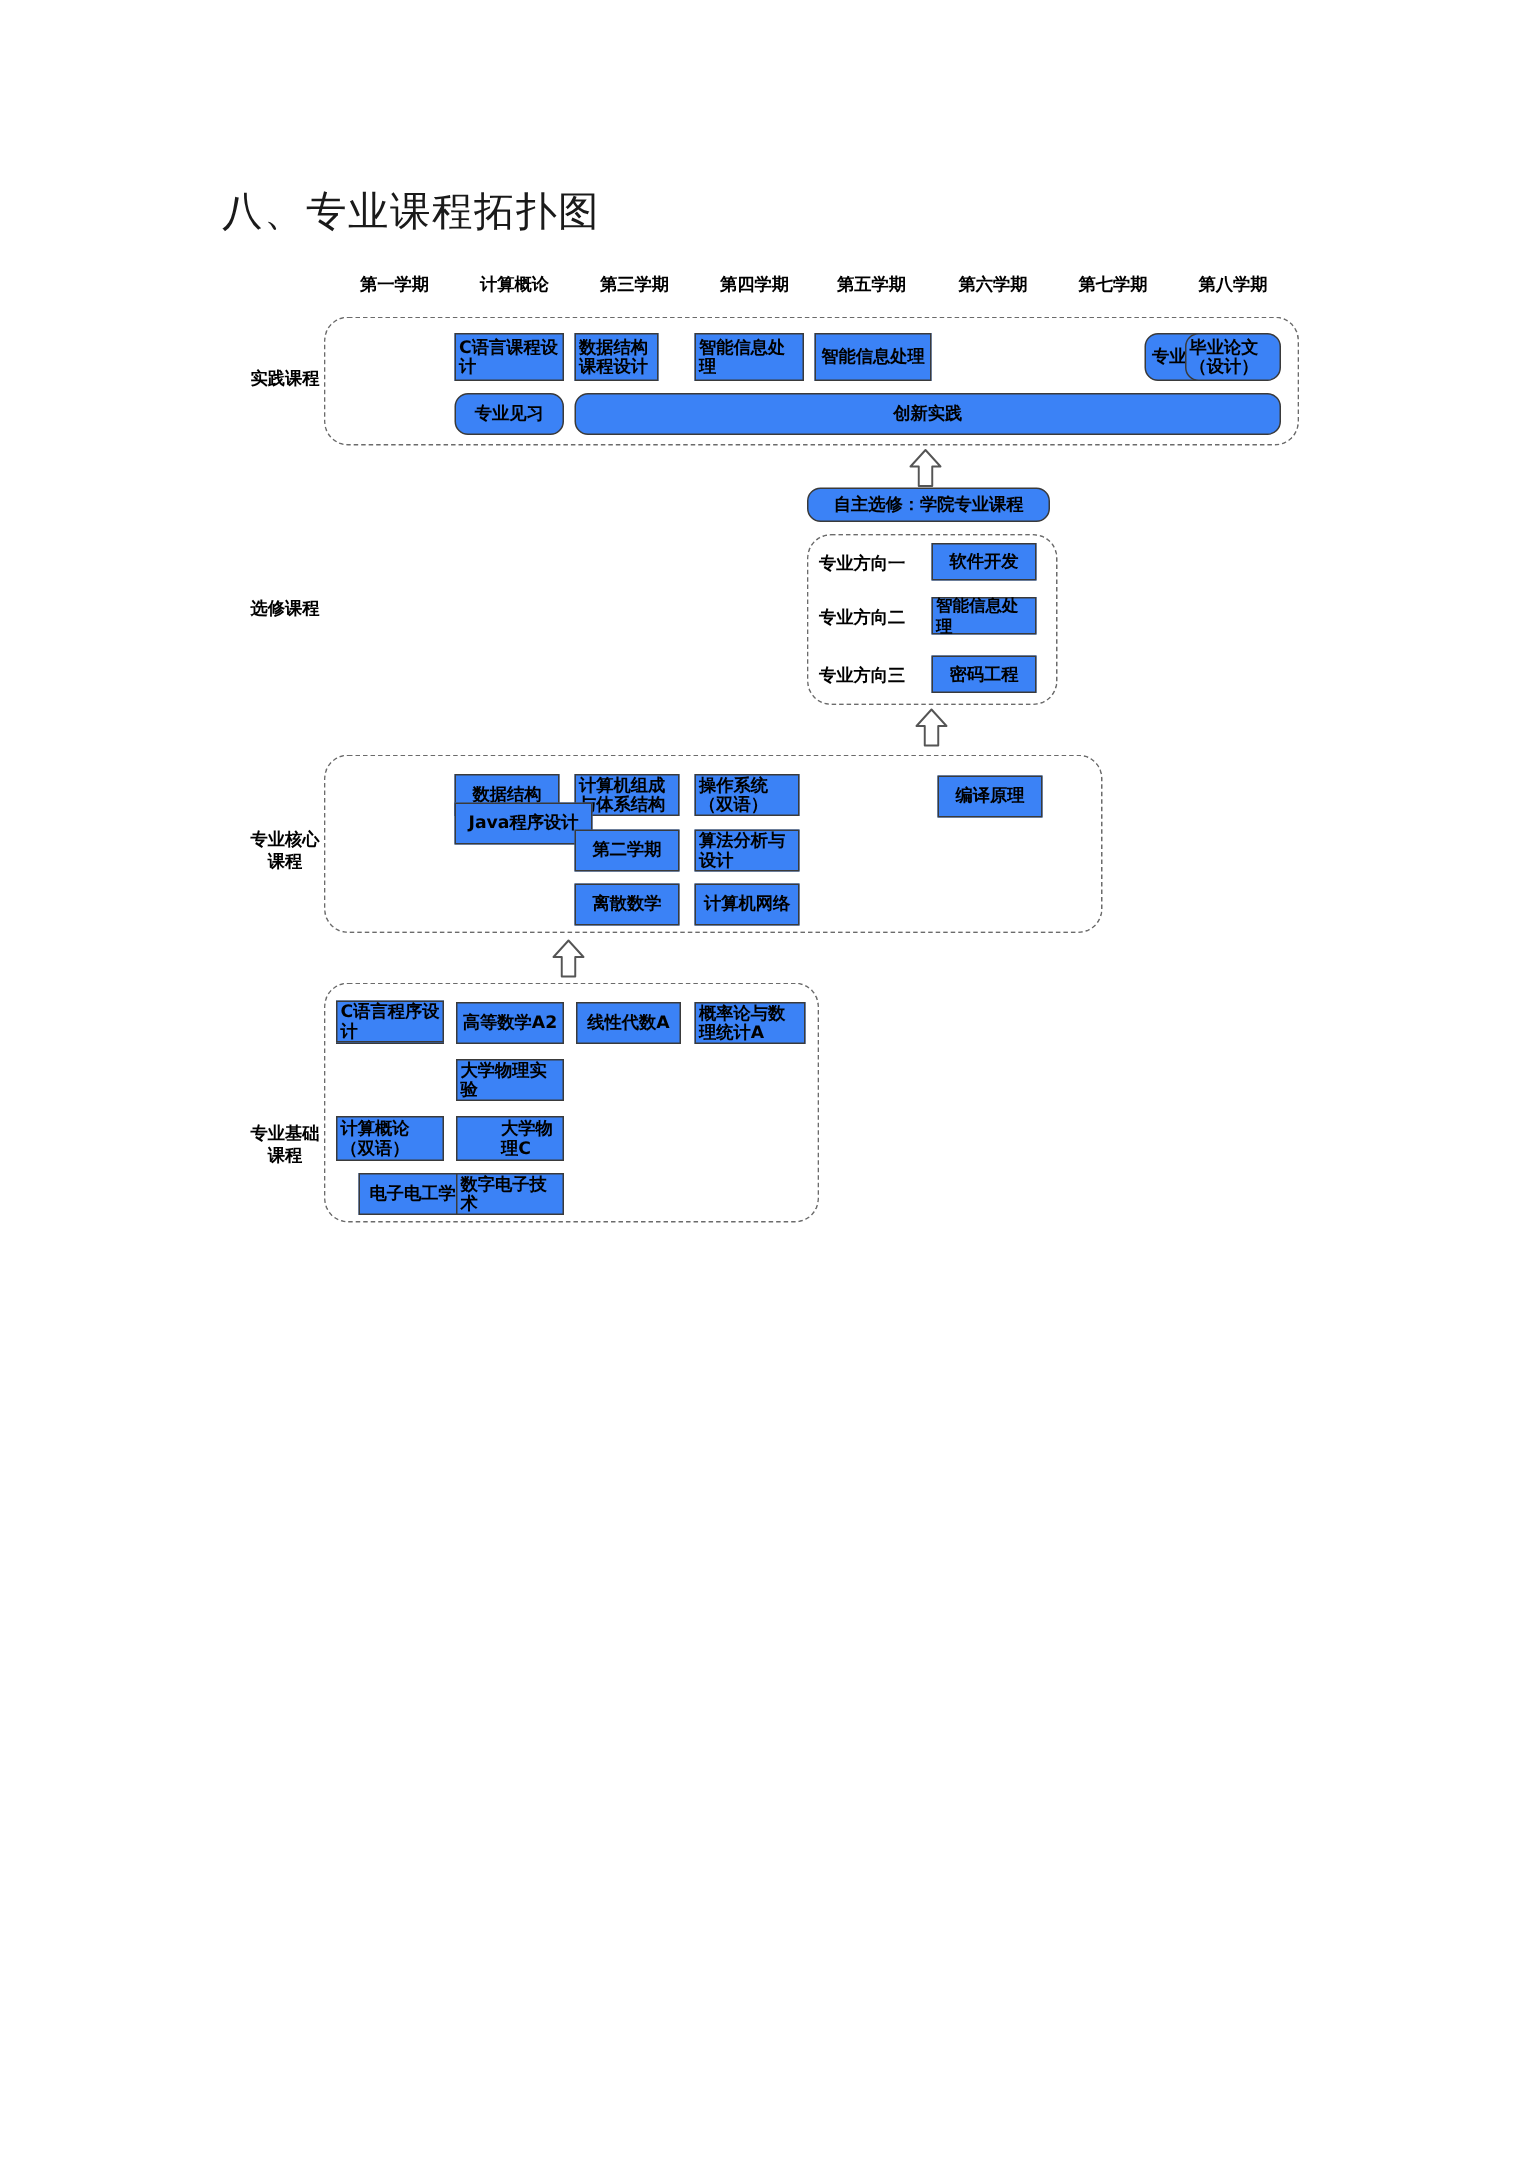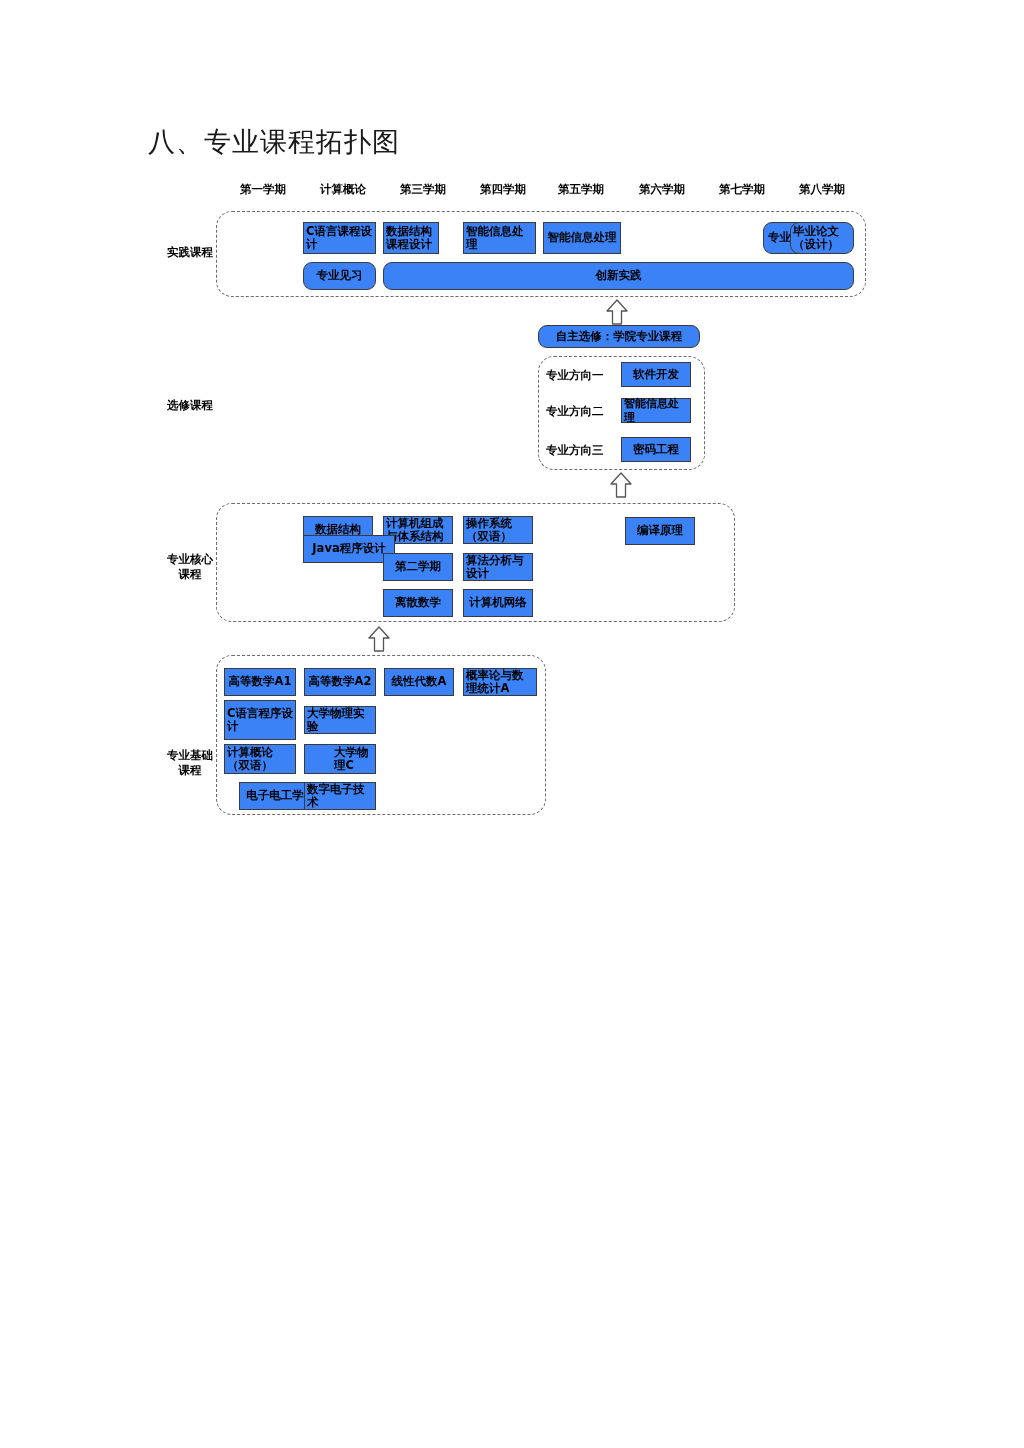--- a/index.html
+++ b/index.html
@@ -175,21 +175,21 @@
     <div>课程</div>
   </div>
 
   <div class="abs group" style="left:216px; top:655px; width:330px; height:160px;"></div>
 
   <div class="abs box" style="left:224px; top:668px; width:72px; height:28px;">高等数学A1</div>
   <div class="abs box" style="left:304px; top:668px; width:72px; height:28px;">高等数学A2</div>
   <div class="abs box" style="left:384px; top:668px; width:70px; height:28px;">线性代数A</div>
   <div class="abs box" style="left:463px; top:668px; width:74px; height:28px;">概率论与数理统计A</div>
 
-  <div class="abs box" style="left:224px; top:700px; width:72px; height:40px;">C语言程序设计</div>
+  <div class="abs box" style="left:224px; top:667px; width:72px; height:28px;">C语言程序设计</div>
   <div class="abs box" style="left:304px; top:706px; width:72px; height:28px;">大学物理实验</div>
 
   <div class="abs box" style="left:224px; top:744px; width:72px; height:30px;">计算概论（双语）</div>
   <div class="abs box" style="left:304px; top:744px; width:72px; height:30px;padding-left:29px;">大学物理C</div>
 
   <div class="abs box" style="left:224px; top:782px; width:72px; height:28px;margin-left:15px;">电子电工学</div>
   <div class="abs box" style="left:304px; top:782px; width:72px; height:28px;">数字电子技术</div>
 
 </div>
 

